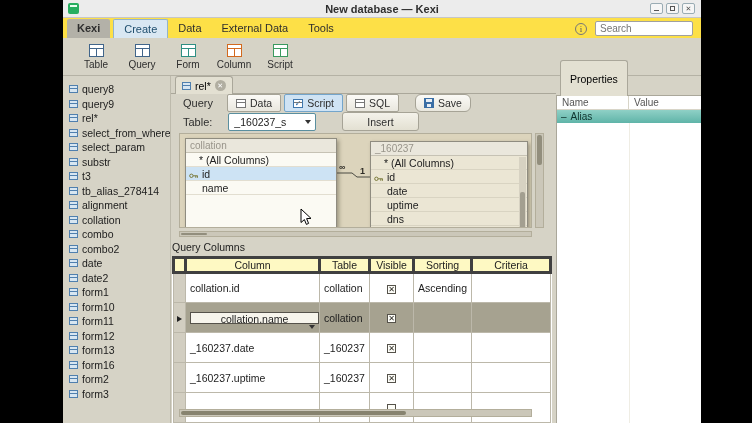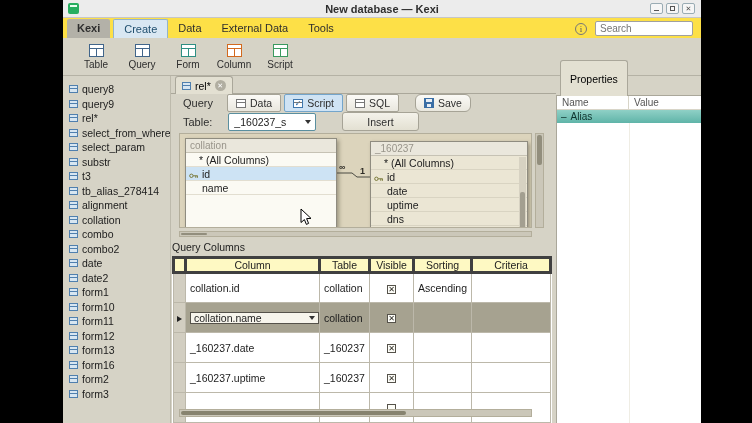--- a/index.html
+++ b/index.html
@@ -104,21 +104,21 @@
   .qc-grid th { background:#fef9c3; border:3px solid #404040; font-weight:normal; height:14px; text-align:center; color:#222; overflow:hidden; }
   .qc-grid td { border:1px solid #bcb8aa; height:30px; padding:0 4px; color:#1c1c1c; overflow:hidden; white-space:nowrap; }
   .qc-grid td.marker { background:#d2cec1; padding:0; text-align:center; }
   .qc-grid td.center { text-align:center; padding:0; }
   .qc-row.current td { background:#a6a290; }
   .qc-row.current td.marker { background:#d2cec1; }
   .tri { display:inline-block; width:0; height:0; border-left:5px solid #222; border-top:3.5px solid transparent; border-bottom:3.5px solid transparent; }
   .chk { display:inline-block; width:9px; height:9px; border:1px solid #55524a; background:#fdfdf8; vertical-align:middle; position:relative; }
   .chk.checked::before { content:"✕"; position:absolute; left:0; right:0; top:0; font-size:8px; line-height:8px; text-align:center; color:#2e2c26; }
   td.col-cell { padding:0 0 0 4px; }
-  .cell-combo { height:12px; background:#f7f5ec; border:1px solid #55524a; display:flex; align-items:center; padding:0 3px; width:100%; }
+  .cell-combo { height:12px; background:#f7f5ec; border:1px solid #55524a; display:flex; align-items:center; padding:0 3px; width:100%;flex-direction:column; }
   .cell-combo .arr-down { border-top-color:#333; margin-right:0; }
 
   .bottom-scroll { position:absolute; left:8px; right:24px; bottom:6px; height:8px; background:#cbc7b9; border:1px solid #b3ae9b; }
   .bottom-scroll .thumb { position:absolute; left:1px; top:1px; bottom:1px; width:64%; background:#87836f; border-radius:2px; }
 
   
   .props { width:145px; flex:none; display:flex; flex-direction:column; background:#d6d3c6; }
   .props-tabbar { height:20px; display:flex; align-items:flex-end; padding-left:4px; border-bottom:1px solid #aaa79a; }
   .props-tab { background:#e3e0d2; border:1px solid #aaa79a; border-bottom:none; border-radius:3px 3px 0 0; font-size:10.5px; padding:0 9px; height:36px; display:flex; align-items:center; margin-bottom:-1px; }
   .props-body { flex:1; background:#fff; border-left:1px solid #aaa79a; position:relative; }

